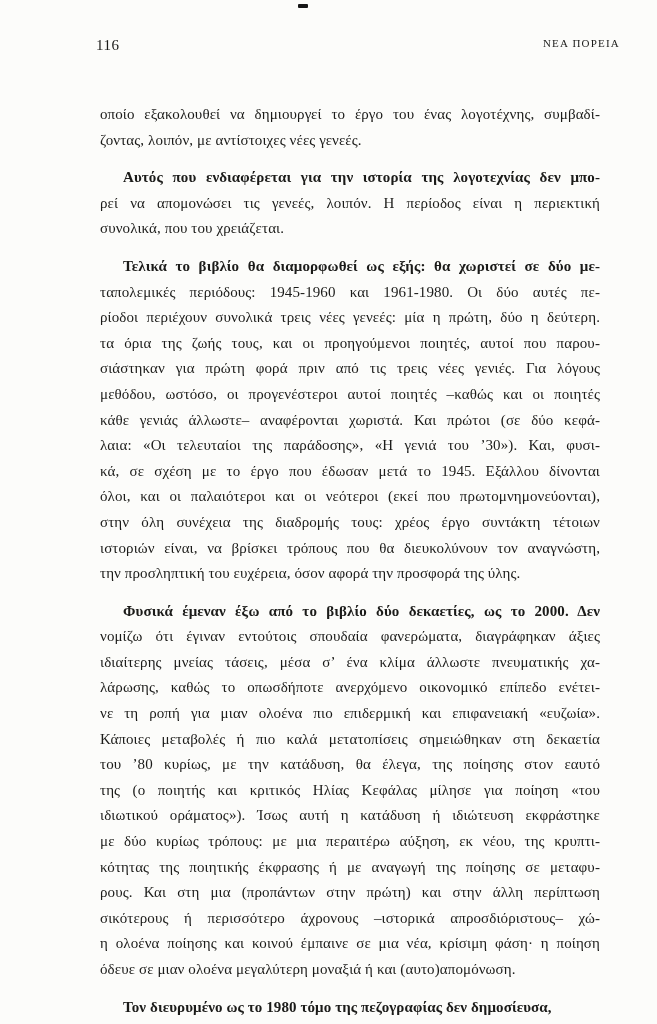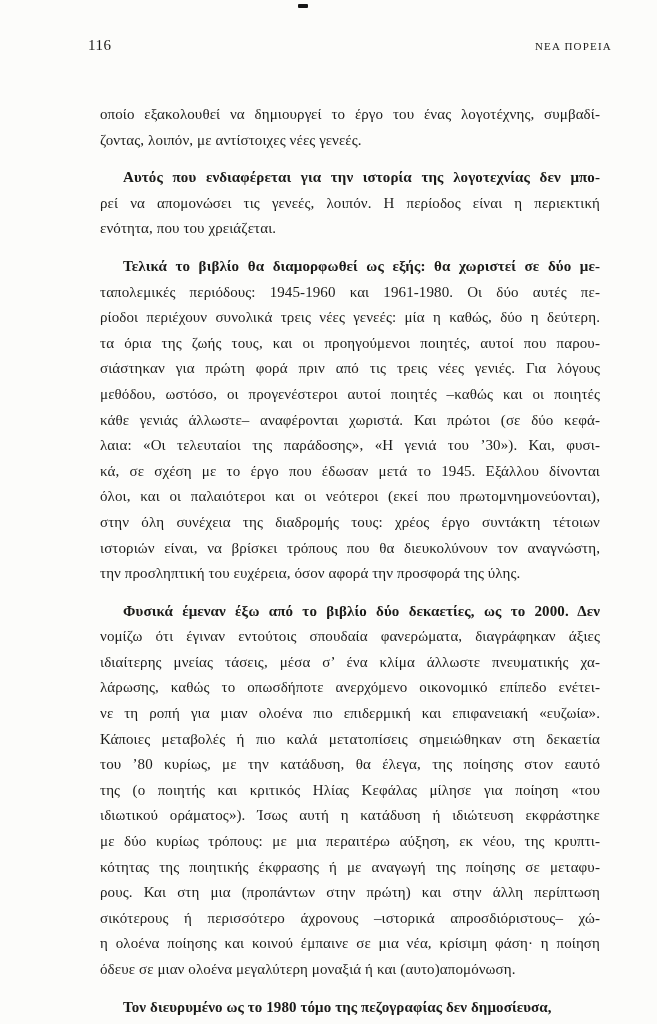--- a/index.html
+++ b/index.html
@@ -10,22 +10,22 @@
     background:#fcfcfa;
     font-family:"Liberation Serif","DejaVu Serif",serif;
     color:#1b1b19;
     overflow:hidden;
   }
   .scan-mark {
     position:absolute; top:4px; left:298px;
     width:10px; height:4px; background:#161616; border-radius:1px;
   }
   .header {
-    position:absolute; top:37px; left:88px; width:524px;
-    display:flex; justify-content:space-between; align-items:center;gap:24px;
+    position:absolute; top:37px; left:96px; width:524px;
+    display:flex; justify-content:space-between; align-items:flex-start;gap:24px;
   }
   .page-number { font-size:15px; letter-spacing:0.5px; }
   .running-title { font-size:11px; letter-spacing:1.2px; }
   .body-text { position:absolute; top:90px; left:88px; width:524px; }
   .paragraph { margin:12px; padding:0; }
   .line {
     font-size:15px;
     line-height:25.6px;
     height:25.6px;
     text-align:justify;
@@ -47,26 +47,26 @@
   </div>
 
   <div class="body-text">
       <div class="paragraph">
         <div class="line">οποίο εξακολουθεί να δημιουργεί το έργο του ένας λογοτέχνης, συμβαδί-</div>
         <div class="line para-last">ζοντας, λοιπόν, με αντίστοιχες νέες γενεές.</div>
       </div>
       <div class="paragraph">
         <div class="line first-indent">Αυτός που ενδιαφέρεται για την ιστορία της λογοτεχνίας δεν μπο-</div>
         <div class="line">ρεί να απομονώσει τις γενεές, λοιπόν. Η περίοδος είναι η περιεκτική</div>
-        <div class="line para-last">ενότητα, που του χρειάζεται.</div>
+        <div class="line para-last">συνολικά, που του χρειάζεται.</div>
       </div>
       <div class="paragraph">
         <div class="line first-indent">Τελικά το βιβλίο θα διαμορφωθεί ως εξής: θα χωριστεί σε δύο με-</div>
         <div class="line">ταπολεμικές περιόδους: 1945-1960 και 1961-1980. Οι δύο αυτές πε-</div>
-        <div class="line">ρίοδοι περιέχουν συνολικά τρεις νέες γενεές: μία η καθώς, δύο η δεύτερη.</div>
+        <div class="line">ρίοδοι περιέχουν συνολικά τρεις νέες γενεές: μία η πρώτη, δύο η δεύτερη.</div>
         <div class="line">τα όρια της ζωής τους, και οι προηγούμενοι ποιητές, αυτοί που παρου-</div>
         <div class="line">σιάστηκαν για πρώτη φορά πριν από τις τρεις νέες γενιές. Για λόγους</div>
         <div class="line">μεθόδου, ωστόσο, οι προγενέστεροι αυτοί ποιητές –καθώς και οι ποιητές</div>
         <div class="line">κάθε γενιάς άλλωστε– αναφέρονται χωριστά. Και πρώτοι (σε δύο κεφά-</div>
         <div class="line">λαια: «Οι τελευταίοι της παράδοσης», «Η γενιά του ’30»). Και, φυσι-</div>
         <div class="line">κά, σε σχέση με το έργο που έδωσαν μετά το 1945. Εξάλλου δίνονται</div>
         <div class="line">όλοι, και οι παλαιότεροι και οι νεότεροι (εκεί που πρωτομνημονεύονται),</div>
         <div class="line">στην όλη συνέχεια της διαδρομής τους: χρέος έργο συντάκτη τέτοιων</div>
         <div class="line">ιστοριών είναι, να βρίσκει τρόπους που θα διευκολύνουν τον αναγνώστη,</div>
         <div class="line para-last">την προσληπτική του ευχέρεια, όσον αφορά την προσφορά της ύλης.</div>

